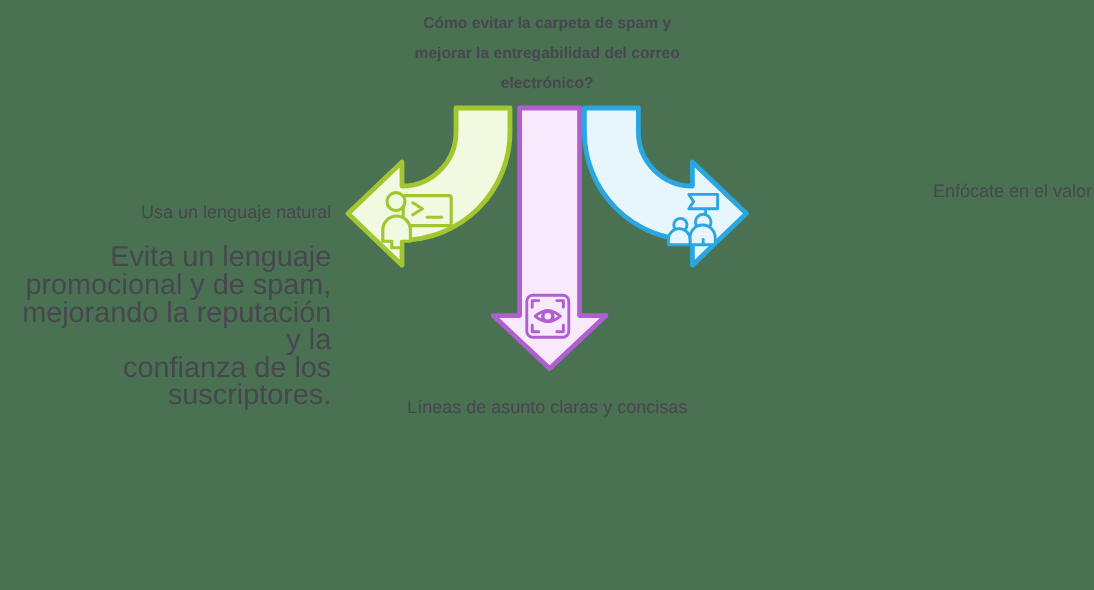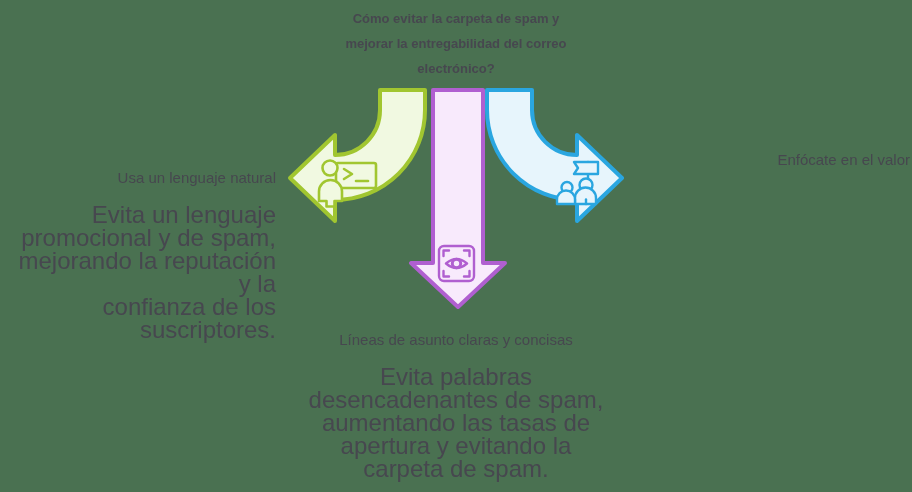--- a/index.html
+++ b/index.html
@@ -88,20 +88,15 @@
 confianza de los
 suscriptores.</p>
   </div>
 
   <div class="block block-right">
     <h3>Enfócate en el valor</h3>
   </div>
 
   <div class="block block-bottom">
     <h3>Líneas de asunto claras y concisas</h3>
-    <p>Evita palabras
-desencadenantes de spam,
-aumentando las tasas de
-apertura y evitando la
-carpeta de spam.</p>
   </div>
 
 </div>
 
 </body></html>

